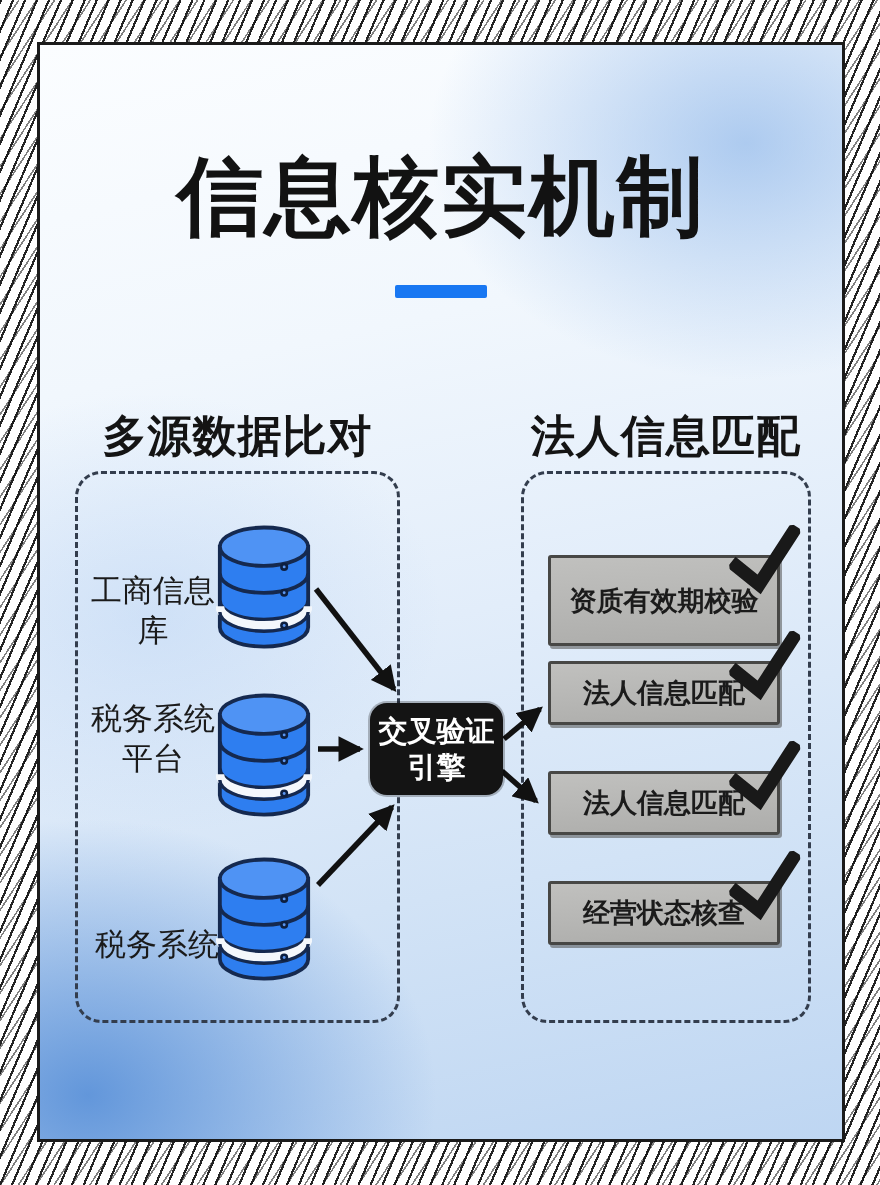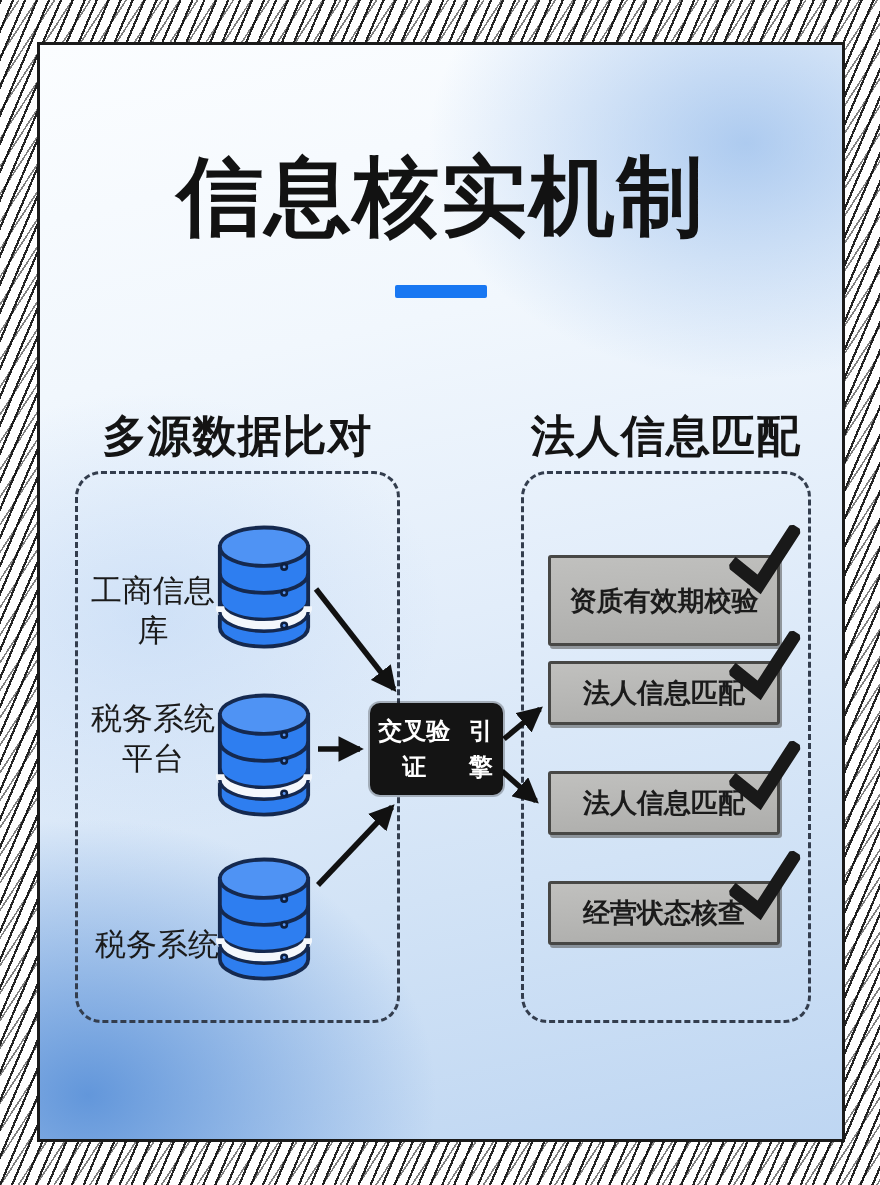--- a/index.html
+++ b/index.html
@@ -59,23 +59,23 @@
   }
   .source-label.s1{left:38px;top:526px;}
   .source-label.s2{left:38px;top:654px;}
   .source-label.s3{left:42px;top:880px;}
   .db-icon{position:absolute;left:176px;width:96px;height:130px;}
   .db-icon.d1{top:478px;}
   .db-icon.d2{top:646px;}
   .db-icon.d3{top:810px;}
   .engine{
     position:absolute;left:330px;top:658px;width:133px;height:92px;
-    background:#141414;border-radius:10px;
-    display:flex;flex-direction:row;align-items:center;justify-content:center;
-    color:#ffffff;font-size:24px;font-weight:800;line-height:36px;
+    background:#141414;border-radius:17px;
+    display:flex;flex-direction:column;align-items:center;justify-content:center;
+    color:#ffffff;font-size:29px;font-weight:800;line-height:36px;
     z-index:3;text-align:center;
     box-shadow:0 0 0 2px rgba(0,0,0,0.25);
   }
   .rule-box{
     position:absolute;left:508px;width:232px;height:64px;
     background:linear-gradient(177deg,#c0c0be 0%,#b6b6b4 55%,#adadab 100%);
     border:3px solid #474745;border-radius:3px;
     box-sizing:border-box;
     box-shadow:2px 3px 0 rgba(80,80,78,0.55);
     display:flex;align-items:center;justify-content:center;

